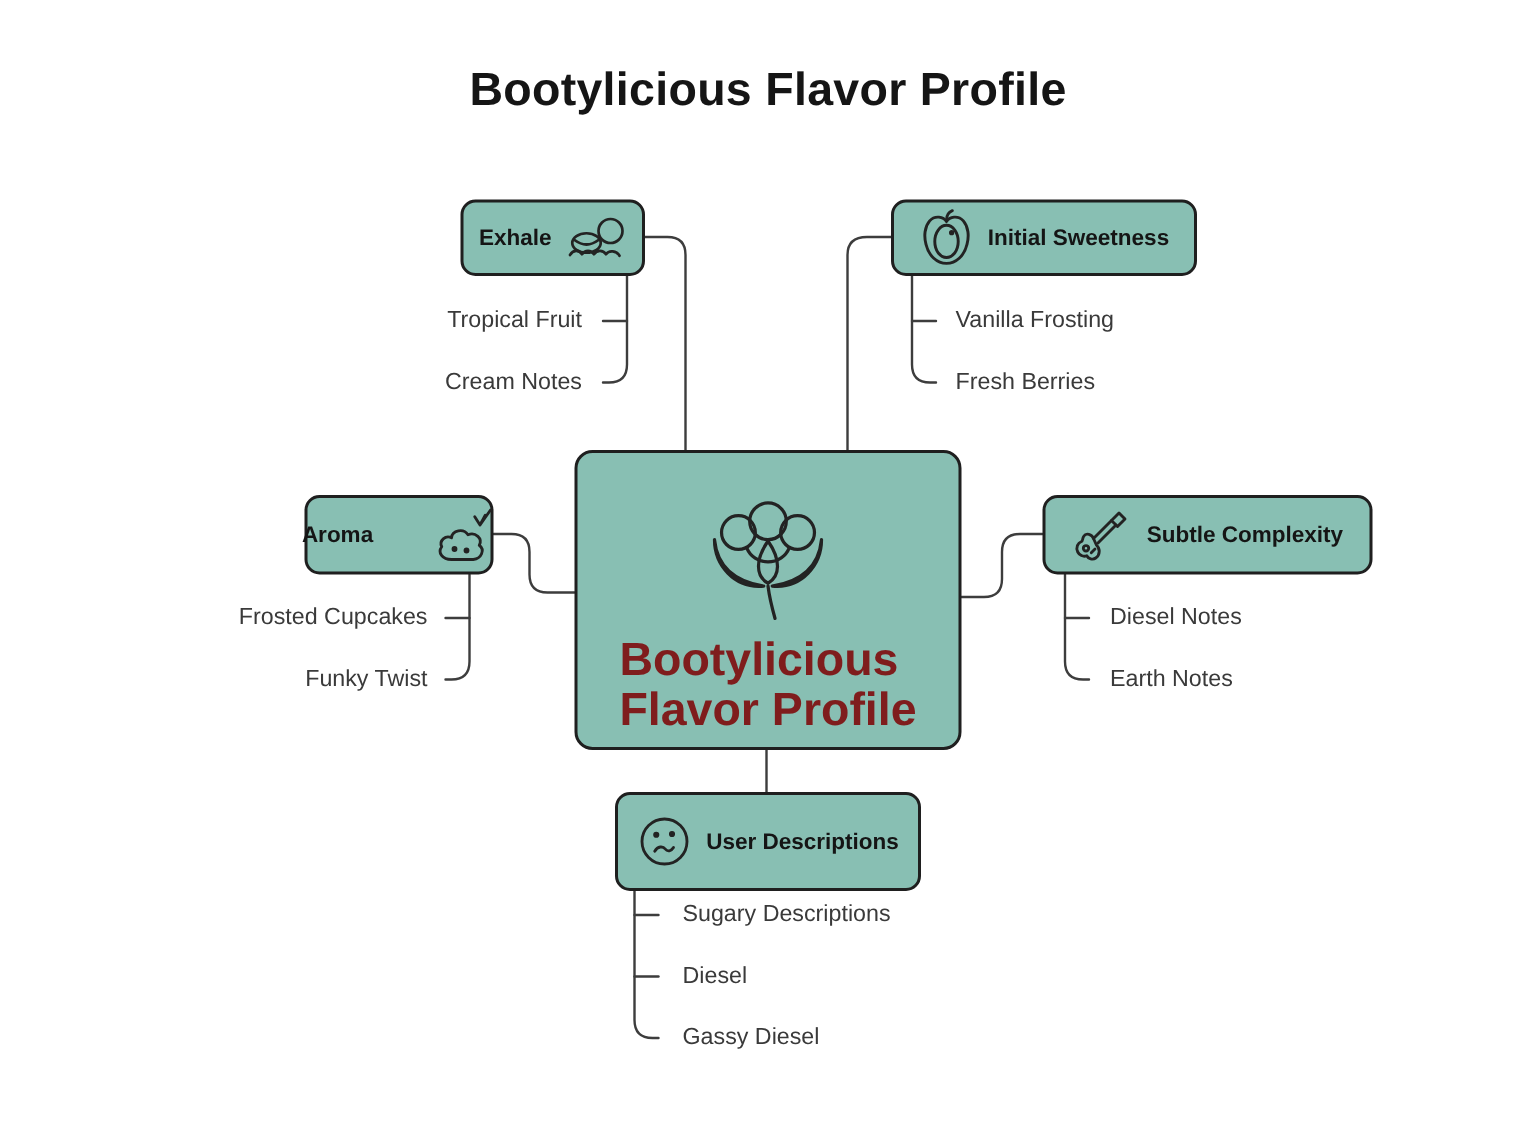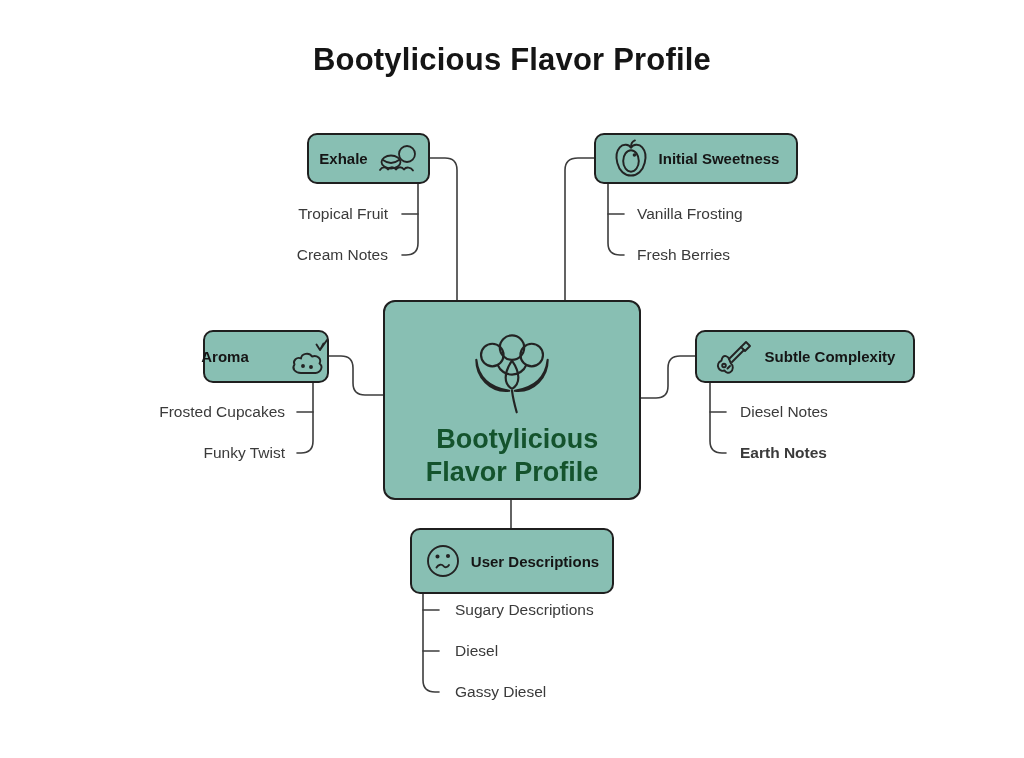--- a/index.html
+++ b/index.html
@@ -32,21 +32,21 @@
   .node svg{display:block;}
   .node-exhale{left:307px;top:133px;width:123px;height:51px;}
   .node-initial-sweetness{left:594px;top:133px;width:204px;height:51px;}
   .node-aroma{left:203px;top:330px;width:126px;height:53px;gap:40px;}
   .node-subtle-complexity{left:695px;top:330px;width:220px;height:53px;text-align:center;}
   .node-user-descriptions{left:410px;top:528px;width:204px;height:66px;}
   .node-central{
     left:383px;top:300px;width:258px;height:200px;border-radius:12px;
     flex-direction:column;gap:6px;padding-top:14px;
   }
-  .central-label{font-size:27px;font-weight:700;text-align:right;line-height:33px;color:#14532d;}
+  .central-label{font-size:31px;font-weight:700;text-align:left;line-height:33px;color:#7f1d1d;}
   .child{
     position:absolute;font-size:15.5px;color:var(--text-child);
     white-space:nowrap;line-height:20px;
   }
   .child.r{text-align:left;}
   .icon{flex:0 0 auto;}
 </style>
 </head>
 <body>
 
@@ -166,19 +166,19 @@
   <div class="child r" style="right:636px;top:204px;">Tropical Fruit</div>
   <div class="child r" style="right:636px;top:245px;">Cream Notes</div>
 
   <div class="child" style="left:637px;top:204px;">Vanilla Frosting</div>
   <div class="child" style="left:637px;top:245px;">Fresh Berries</div>
 
   <div class="child r" style="right:739px;top:402px;">Frosted Cupcakes</div>
   <div class="child r" style="right:739px;top:443px;">Funky Twist</div>
 
   <div class="child" style="left:740px;top:402px;">Diesel Notes</div>
-  <div class="child" style="left:740px;top:443px;font-weight:bold;">Earth Notes</div>
+  <div class="child" style="left:740px;top:443px;">Earth Notes</div>
 
   <div class="child" style="left:455px;top:600px;">Sugary Descriptions</div>
   <div class="child" style="left:455px;top:641px;">Diesel</div>
   <div class="child" style="left:455px;top:682px;">Gassy Diesel</div>
 
 </div>
 
 </body></html>

